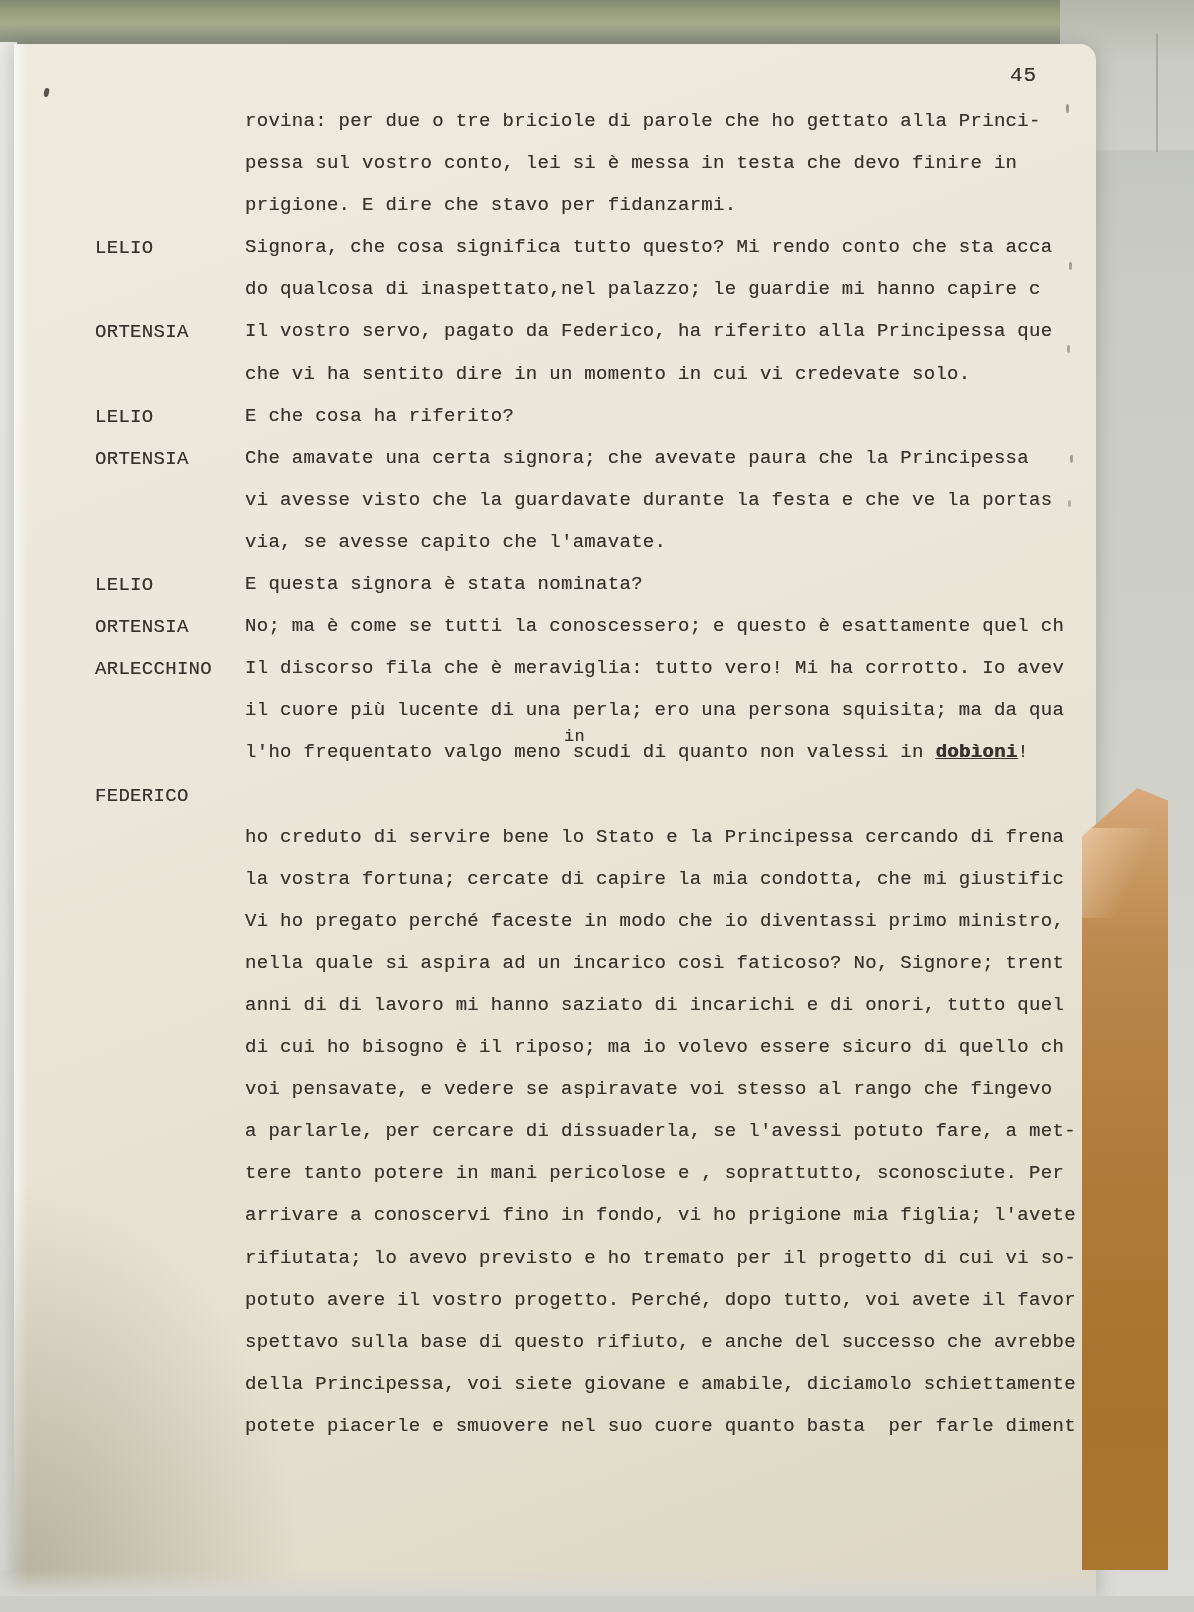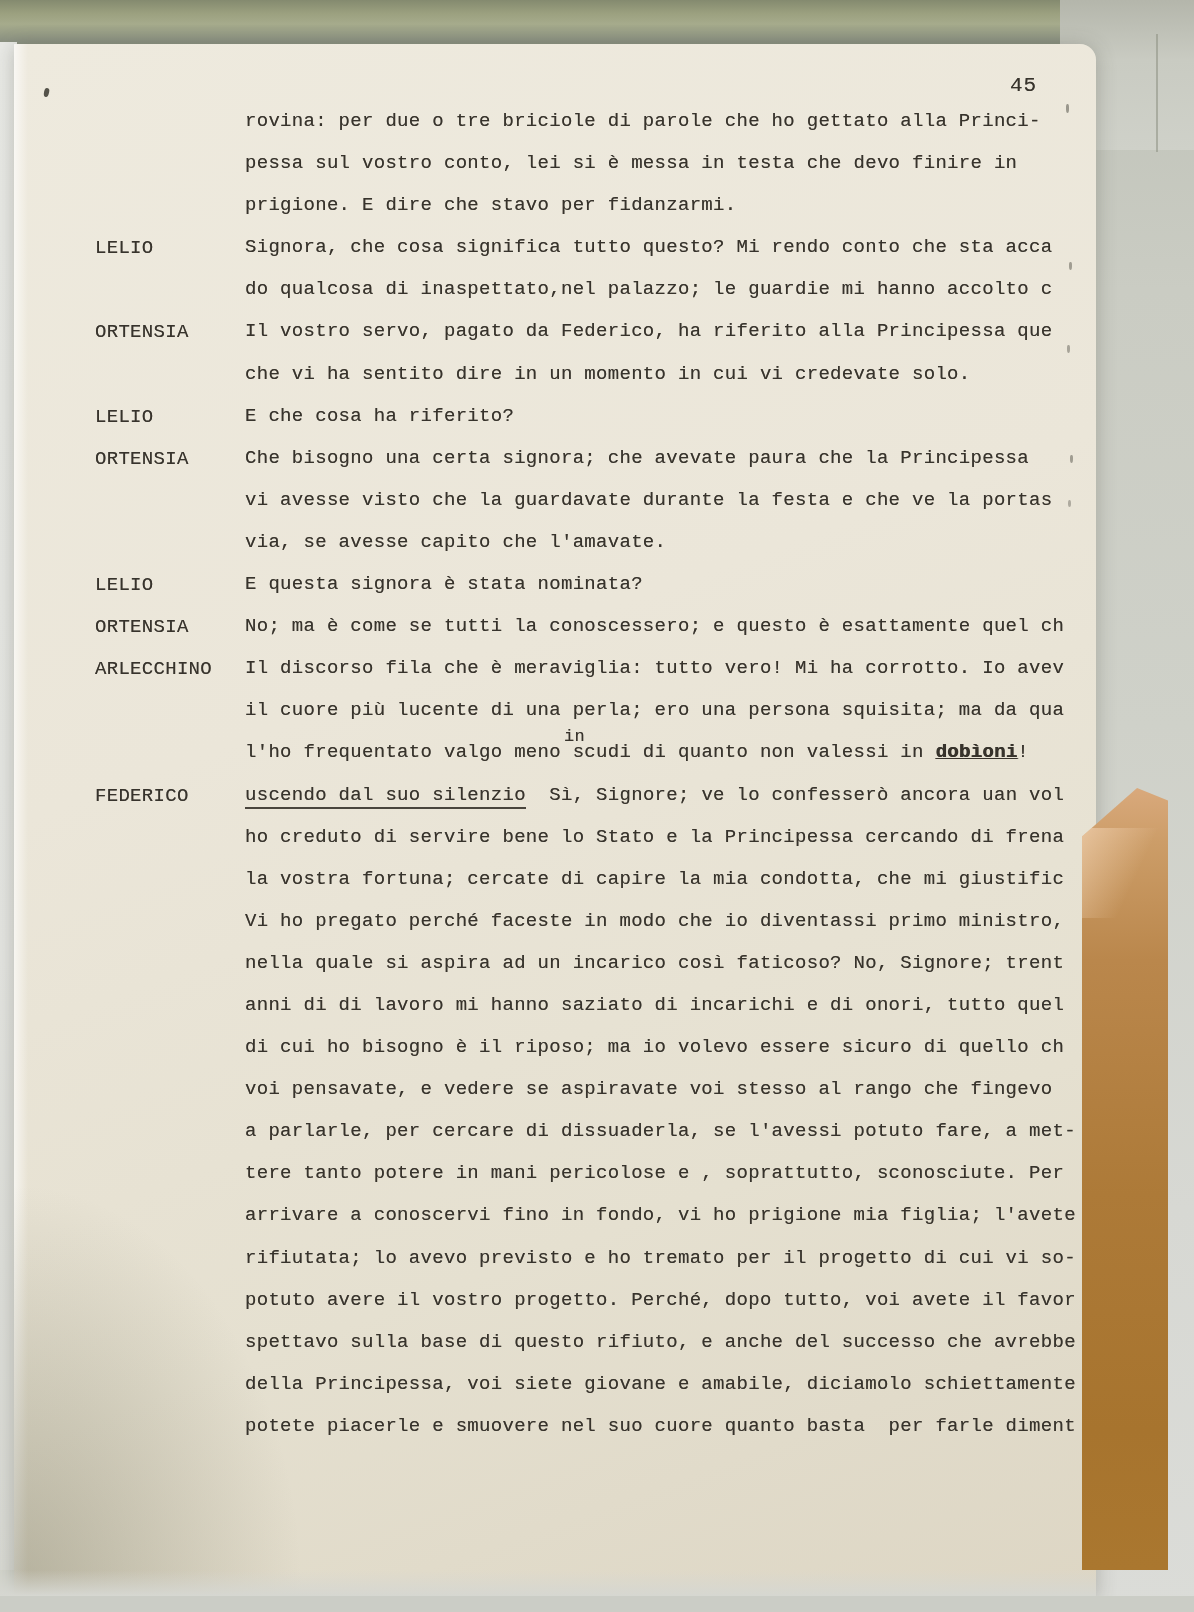--- a/index.html
+++ b/index.html
@@ -52,21 +52,21 @@
     position:absolute;left:0px;top:1570px;width:1096px;height:30px;
     background:linear-gradient(180deg,rgba(223,224,218,0) 0%,#d6d7d1 85%);
   }
   
   .typescript{
     position:absolute;left:14px;top:44px;width:1066px;height:1554px;
     overflow:hidden;color:#37332c;
     text-shadow:0 0 0.5px rgba(45,40,32,0.55);
   }
   .page-number{
-    position:absolute;left:996px;top:20px;font-size:21px;letter-spacing:1px;margin-top:10px;
+    position:absolute;left:996px;top:20px;font-size:21px;letter-spacing:1px;
   }
   .script-body{position:absolute;left:0;top:66px;width:100%;}
   .line{
     position:relative;height:42.1px;padding-left:231px;
     white-space:pre;font-size:19px;letter-spacing:0.3px;
   }
   .speaker{position:absolute;left:81px;top:1px;}
   .stage-dir{border-bottom:2px solid rgba(55,51,44,0.9);padding-bottom:1px;}
   .overstrike{font-weight:bold;text-shadow:0.6px 0 0 currentColor;text-decoration:underline;}
   .inserted-above{
@@ -103,33 +103,33 @@
 
 <div class="page"></div>
 
 <div class="typescript">
   <div class="page-number">45</div>
   <div class="script-body">
       <div class="line"><span class="dialogue">rovina: per due o tre briciole di parole che ho gettato alla Princi-</span></div>
       <div class="line"><span class="dialogue">pessa sul vostro conto, lei si è messa in testa che devo finire in</span></div>
       <div class="line"><span class="dialogue">prigione. E dire che stavo per fidanzarmi.</span></div>
       <div class="line"><span class="speaker">LELIO</span><span class="dialogue">Signora, che cosa significa tutto questo? Mi rendo conto che sta acca</span></div>
-      <div class="line"><span class="dialogue">do qualcosa di inaspettato,nel palazzo; le guardie mi hanno accolto c</span></div>
+      <div class="line"><span class="dialogue">do qualcosa di inaspettato,nel palazzo; le guardie mi hanno capire c</span></div>
       <div class="line"><span class="speaker">ORTENSIA</span><span class="dialogue">Il vostro servo, pagato da Federico, ha riferito alla Principessa que</span></div>
       <div class="line"><span class="dialogue">che vi ha sentito dire in un momento in cui vi credevate solo.</span></div>
       <div class="line"><span class="speaker">LELIO</span><span class="dialogue">E che cosa ha riferito?</span></div>
-      <div class="line"><span class="speaker">ORTENSIA</span><span class="dialogue">Che bisogno una certa signora; che avevate paura che la Principessa</span></div>
+      <div class="line"><span class="speaker">ORTENSIA</span><span class="dialogue">Che amavate una certa signora; che avevate paura che la Principessa</span></div>
       <div class="line"><span class="dialogue">vi avesse visto che la guardavate durante la festa e che ve la portas</span></div>
       <div class="line"><span class="dialogue">via, se avesse capito che l'amavate.</span></div>
       <div class="line"><span class="speaker">LELIO</span><span class="dialogue">E questa signora è stata nominata?</span></div>
       <div class="line"><span class="speaker">ORTENSIA</span><span class="dialogue">No; ma è come se tutti la conoscessero; e questo è esattamente quel ch</span></div>
       <div class="line"><span class="speaker">ARLECCHINO</span><span class="dialogue">Il discorso fila che è meraviglia: tutto vero! Mi ha corrotto. Io avev</span></div>
       <div class="line"><span class="dialogue">il cuore più lucente di una perla; ero una persona squisita; ma da qua</span></div>
       <div class="line"><span class="dialogue">l'ho frequentato valgo meno<span class="inserted-above">in</span> scudi di quanto non valessi in <b class="overstrike">dobìoni</b>!</span></div>
-      <div class="line"><span class="speaker">FEDERICO</span><span class="dialogue"><span class="stage-dir">uscendo dal suo silenzio</span>  Sì, Signore; ve lo confesserò ancora uan vol</span></div>
+      <div class="line"><span class="speaker">FEDERICO</span></div>
       <div class="line"><span class="dialogue">ho creduto di servire bene lo Stato e la Principessa cercando di frena</span></div>
       <div class="line"><span class="dialogue">la vostra fortuna; cercate di capire la mia condotta, che mi giustific</span></div>
       <div class="line"><span class="dialogue">Vi ho pregato perché faceste in modo che io diventassi primo ministro,</span></div>
       <div class="line"><span class="dialogue">nella quale si aspira ad un incarico così faticoso? No, Signore; trent</span></div>
       <div class="line"><span class="dialogue">anni di di lavoro mi hanno saziato di incarichi e di onori, tutto quel</span></div>
       <div class="line"><span class="dialogue">di cui ho bisogno è il riposo; ma io volevo essere sicuro di quello ch</span></div>
       <div class="line"><span class="dialogue">voi pensavate, e vedere se aspiravate voi stesso al rango che fingevo</span></div>
       <div class="line"><span class="dialogue">a parlarle, per cercare di dissuaderla, se l'avessi potuto fare, a met-</span></div>
       <div class="line"><span class="dialogue">tere tanto potere in mani pericolose e , soprattutto, sconosciute. Per</span></div>
       <div class="line"><span class="dialogue">arrivare a conoscervi fino in fondo, vi ho prigione mia figlia; l'avete</span></div>

